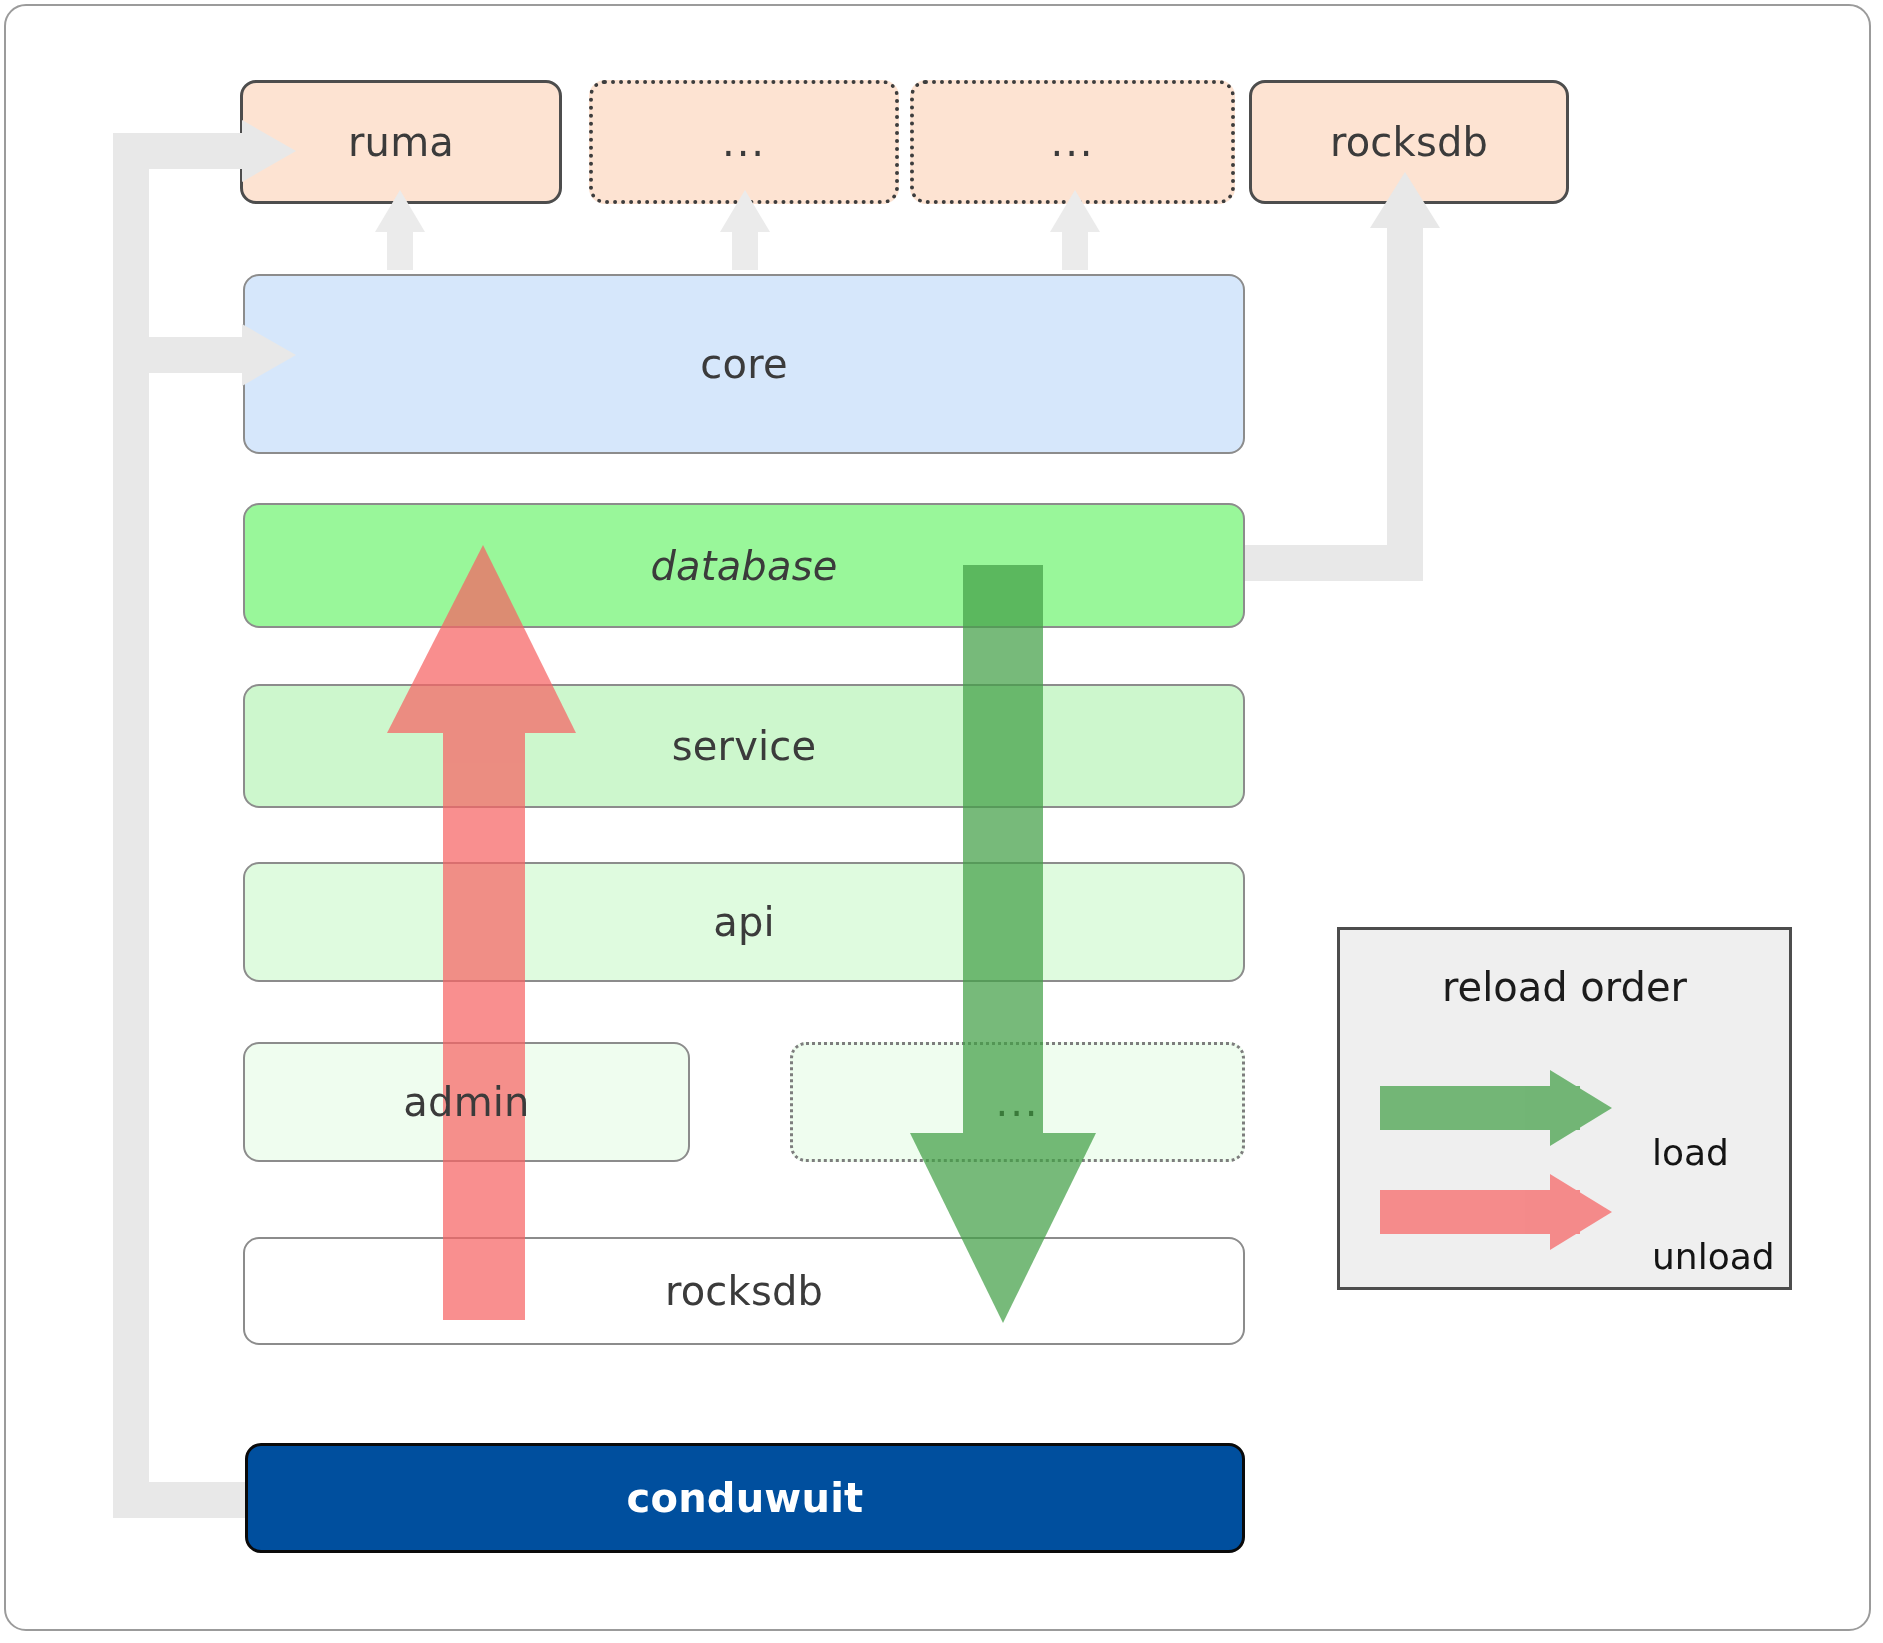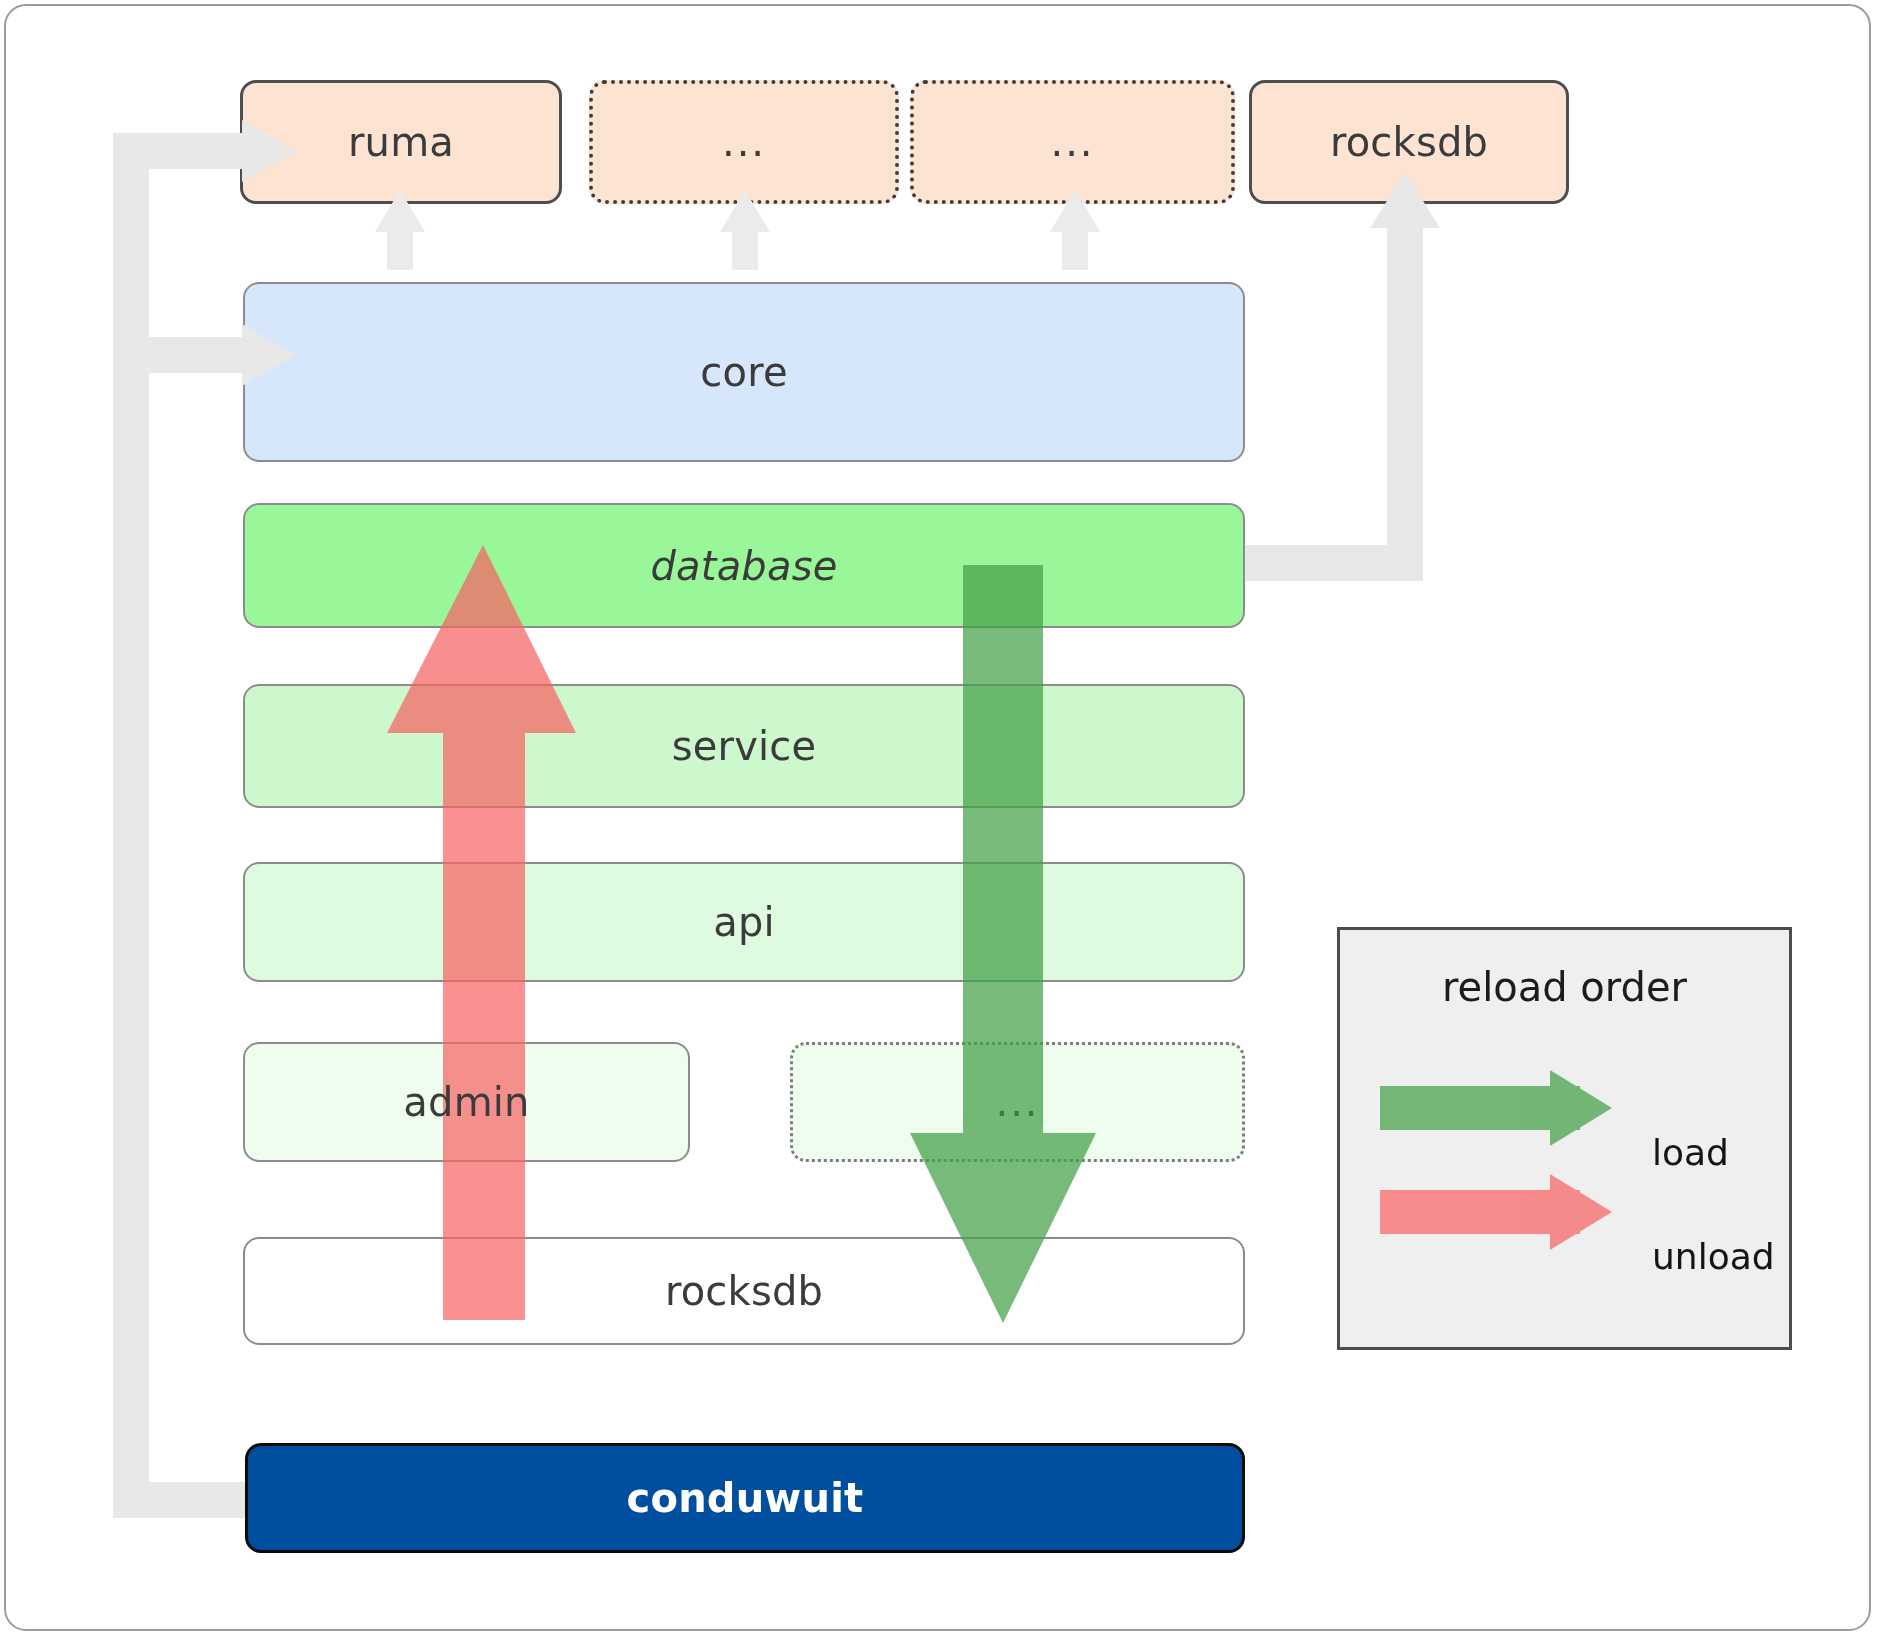--- a/index.html
+++ b/index.html
@@ -93,21 +93,21 @@
   }
   #wires { z-index: 2; }
   #arrows { z-index: 6; }
 
   .label-above { z-index: 8; }
 
   
   #legend {
     position: absolute;
     left: 1337px; top: 927px;
-    width: 455px; height: 423px;
+    width: 455px; height: 363px;
     background: #efefef;
     border: 3px solid #4d4d4d;
     box-sizing: border-box;
     z-index: 7;
     text-decoration: underline;
   }
   #legend-title {
     position: absolute;
     left: 0; top: 34px;
     width: 100%;
@@ -175,21 +175,21 @@
   </div>
 
   <div class="node dep dotted" style="left:910px;width:325px;">
     <span class="ellipsis">...</span>
   </div>
 
   <div class="node dep" style="left:1249px;width:320px;">
     <span>rocksdb</span>
   </div>
 
-  <div class="node layer c-core" style="left:243px;top:282px;width:1002px;height:180px;">
+  <div class="node layer c-core" style="left:243px;top:274px;width:1002px;height:180px;">
     <span>core</span>
   </div>
 
   <div class="node layer c-database" style="left:243px;top:503px;width:1002px;height:125px;">
     <span class="label-above">database</span>
   </div>
 
   <div class="node layer c-api" style="left:243px;top:862px;width:1002px;height:120px;">
     <span class="label-above">api</span>
   </div>

